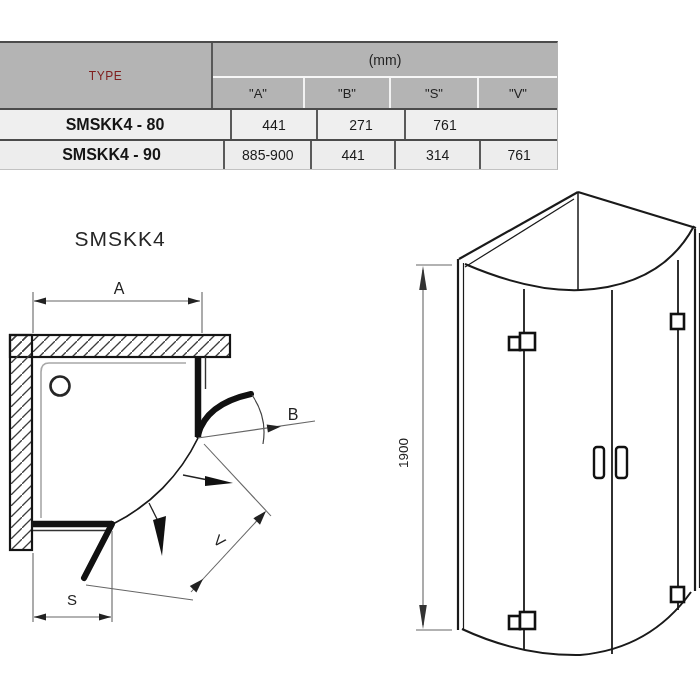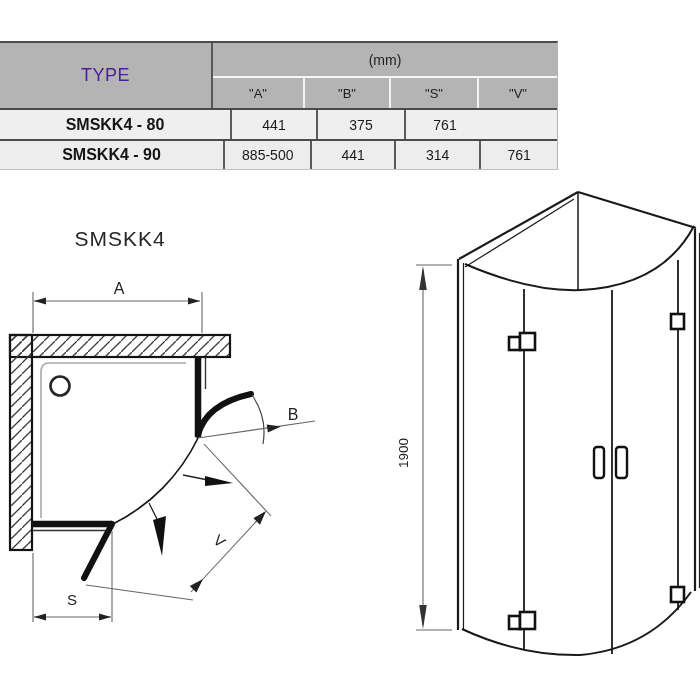--- a/index.html
+++ b/index.html
@@ -5,21 +5,21 @@
   html,body{margin:0;padding:0;background:#fff;}
   .screen{position:relative;width:700px;height:700px;background:#ffffff;overflow:hidden;
           font-family:"Liberation Sans", sans-serif;color:#1d1d1d;}
   *{box-sizing:border-box;}
 
   
   .spec-table{position:absolute;left:0;top:41px;width:558px;border-top:2px solid #4b4b4b;
               border-bottom:1px solid #c2c2c2;border-right:1px solid #b5b5b5;}
   .thead{display:flex;background:#b4b4b4;height:65px;}
   .type-cell{width:214px;border-right:2px solid #585858;display:flex;align-items:center;justify-content:center;
-             font-size:18px;color:#4c1d95;letter-spacing:.5px;}
+             font-size:12px;color:#7f1d1d;letter-spacing:.5px;}
   .mm-block{flex:1;display:flex;flex-direction:column;}
   .mm-cell{height:35px;border-bottom:2px solid #f7f7f7;display:flex;align-items:center;justify-content:center;
            font-size:14px;color:#222;}
   .sub-row{flex:1;display:flex;}
   .sub-cell{display:flex;align-items:center;justify-content:center;font-size:13px;color:#222;}
   .sub-cell+.sub-cell{border-left:2px solid #f2f2f2;}
   .c1{width:90px;}.c2{width:86px;}.c3{width:88px;}.c4{width:80px;}
   .trow{display:flex;height:31px;background:#efefef;border-top:2px solid #4b4b4b;}
   .trow:last-child{height:30px;background:#ededed;}
   .row-type{width:230px;display:flex;align-items:center;justify-content:center;
@@ -49,26 +49,26 @@
           <div class="sub-cell c1">"A"</div>
           <div class="sub-cell c2">"B"</div>
           <div class="sub-cell c3">"S"</div>
           <div class="sub-cell c4">"V"</div>
         </div>
       </div>
     </div>
     <div class="trow">
       <div class="row-type">SMSKK4 - 80</div>
       <div class="val-cell c2">441</div>
-      <div class="val-cell c3">375</div>
+      <div class="val-cell c3">271</div>
       <div class="val-cell c4">761</div>
     </div>
     <div class="trow">
       <div class="row-type">SMSKK4 - 90</div>
-      <div class="val-cell c1">885-500</div>
+      <div class="val-cell c1">885-900</div>
       <div class="val-cell c2">441</div>
       <div class="val-cell c3">314</div>
       <div class="val-cell c4">761</div>
     </div>
   </div>
 
   <svg class="plan-svg" width="345" height="440" viewBox="0 195 345 440">
     <defs>
       <pattern id="hatch" patternUnits="userSpaceOnUse" width="11" height="11">
         <line x1="0" y1="11" x2="11" y2="0" stroke="#3d3d3d" stroke-width="1.3"></line>

